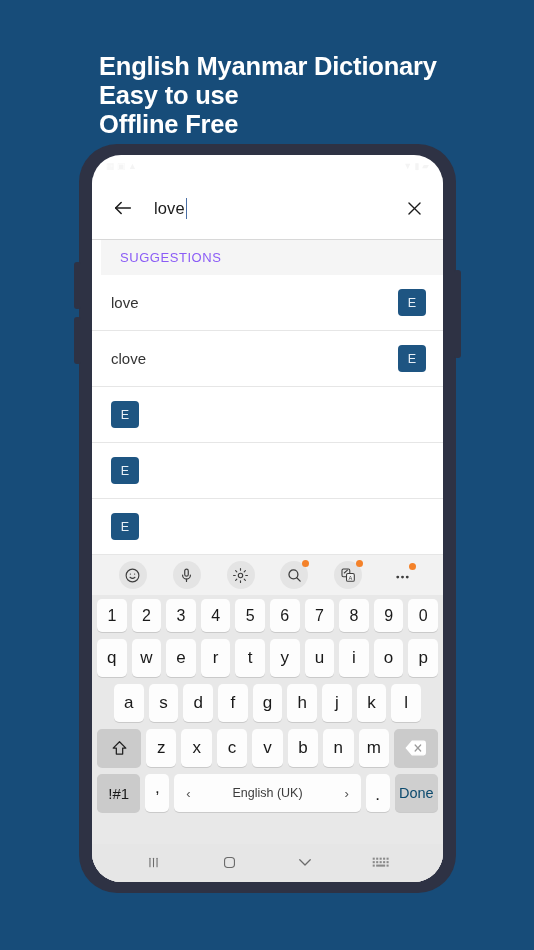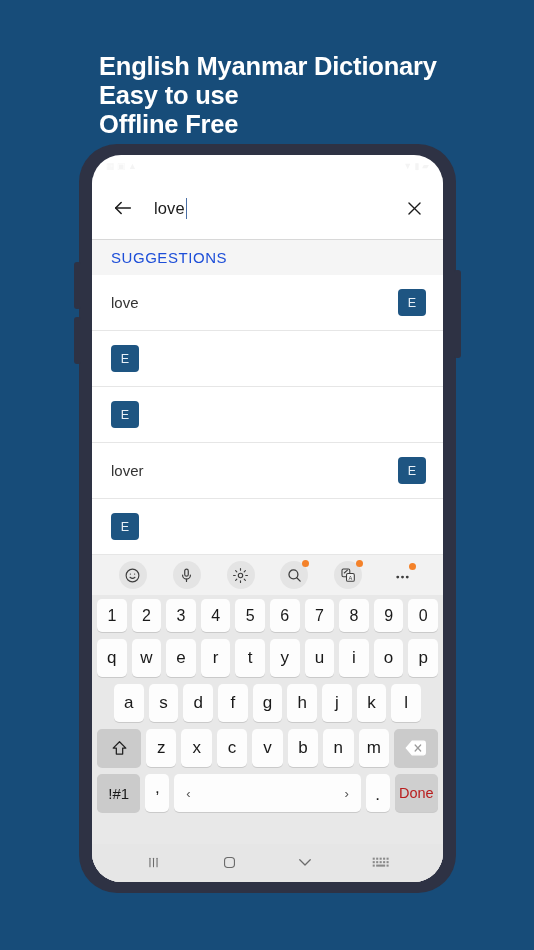--- a/index.html
+++ b/index.html
@@ -120,23 +120,24 @@
   }
 
   
   .suggest-header {
     flex: 0 0 auto;
     height: 35px;
     background: #f5f5f5;
     display: flex;
     align-items: center;
     padding-left: 19px;
-    font-size: 15px;
-    color: #1d4ed8;
+    font-size: 13px;
+    color: #8b5cf6;
     letter-spacing: 0.55px;
+    margin-left: 9px;
   }
   .suggest-list {
     flex: 0 0 auto;
     background: #ffffff;
   }
   .suggest-row {
     height: 56px;
     display: flex;
     align-items: center;
     padding: 0 17px 0 19px;
@@ -236,21 +237,21 @@
     font-size: 12.5px;
     color: #3c3c3c;
     justify-content: space-between;
     padding: 0 12px;
   }
   .key.space .sp-label { flex: 1 1 auto; text-align: center; }
   .key.space .sp-arrow { font-size: 13px; color: #555; }
   .key.done {
     flex: 1.12 1 0;
     background: #cfcfcf;
-    color: #b91c1c;
+    color: #0c4a6e;
     font-size: 14.5px;
   }
   .key.symbols { flex: 1.12 1 0; font-size: 15px; }
   .key.comma, .key.period { flex: 0.62 1 0; align-items: flex-start; padding-top: 4px; }
   .key.period { align-items: center; }
 
   
   .nav-bar {
     flex: 0 0 auto;
     height: 38px;
@@ -309,27 +310,27 @@
     </div>
 
     <div class="suggest-header">SUGGESTIONS</div>
 
     <div class="suggest-list">
       <div class="suggest-row">
         <span class="suggest-word">love</span>
         <span class="lang-badge">E</span>
       </div>
       <div class="suggest-row">
+        <span class="suggest-word">clove</span>
         <span class="lang-badge">E</span>
       </div>
       <div class="suggest-row">
         <span class="lang-badge">E</span>
       </div>
       <div class="suggest-row">
-        <span class="suggest-word">lover</span>
         <span class="lang-badge">E</span>
       </div>
       <div class="suggest-row">
         <span class="lang-badge">E</span>
       </div>
     </div>
 
     <div class="keyboard">
 
       <div class="kb-toolbar">
@@ -447,20 +448,21 @@
               <line x1="18.5" y1="7.5" x2="12" y2="14.5" stroke="#9a9a9a"></line>
             </svg>
           </div>
         </div>
 
         <div class="kb-row">
           <div class="key func symbols">!#1</div>
           <div class="key comma">,</div>
           <div class="key space">
             <span class="sp-arrow">‹</span>
+            <span class="sp-label">English (UK)</span>
             <span class="sp-arrow">›</span>
           </div>
           <div class="key period">.</div>
           <div class="key done">Done</div>
         </div>
 
       </div>
 
       <div class="nav-bar">
         <div class="nav-item">

